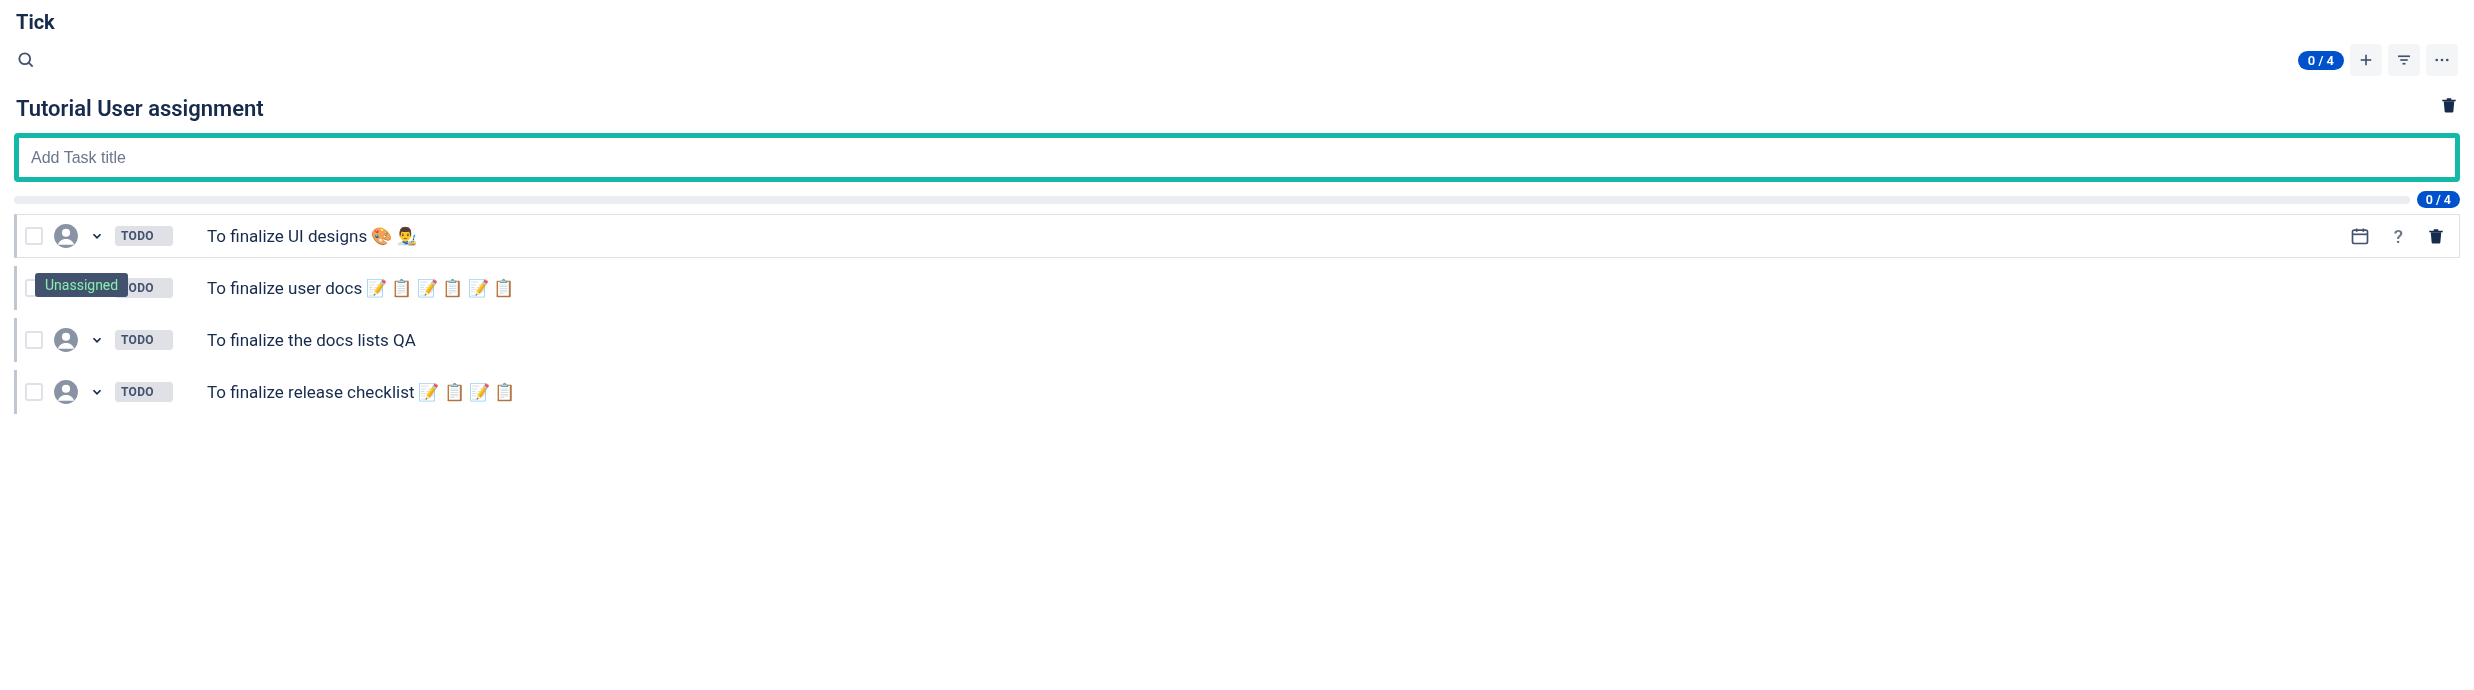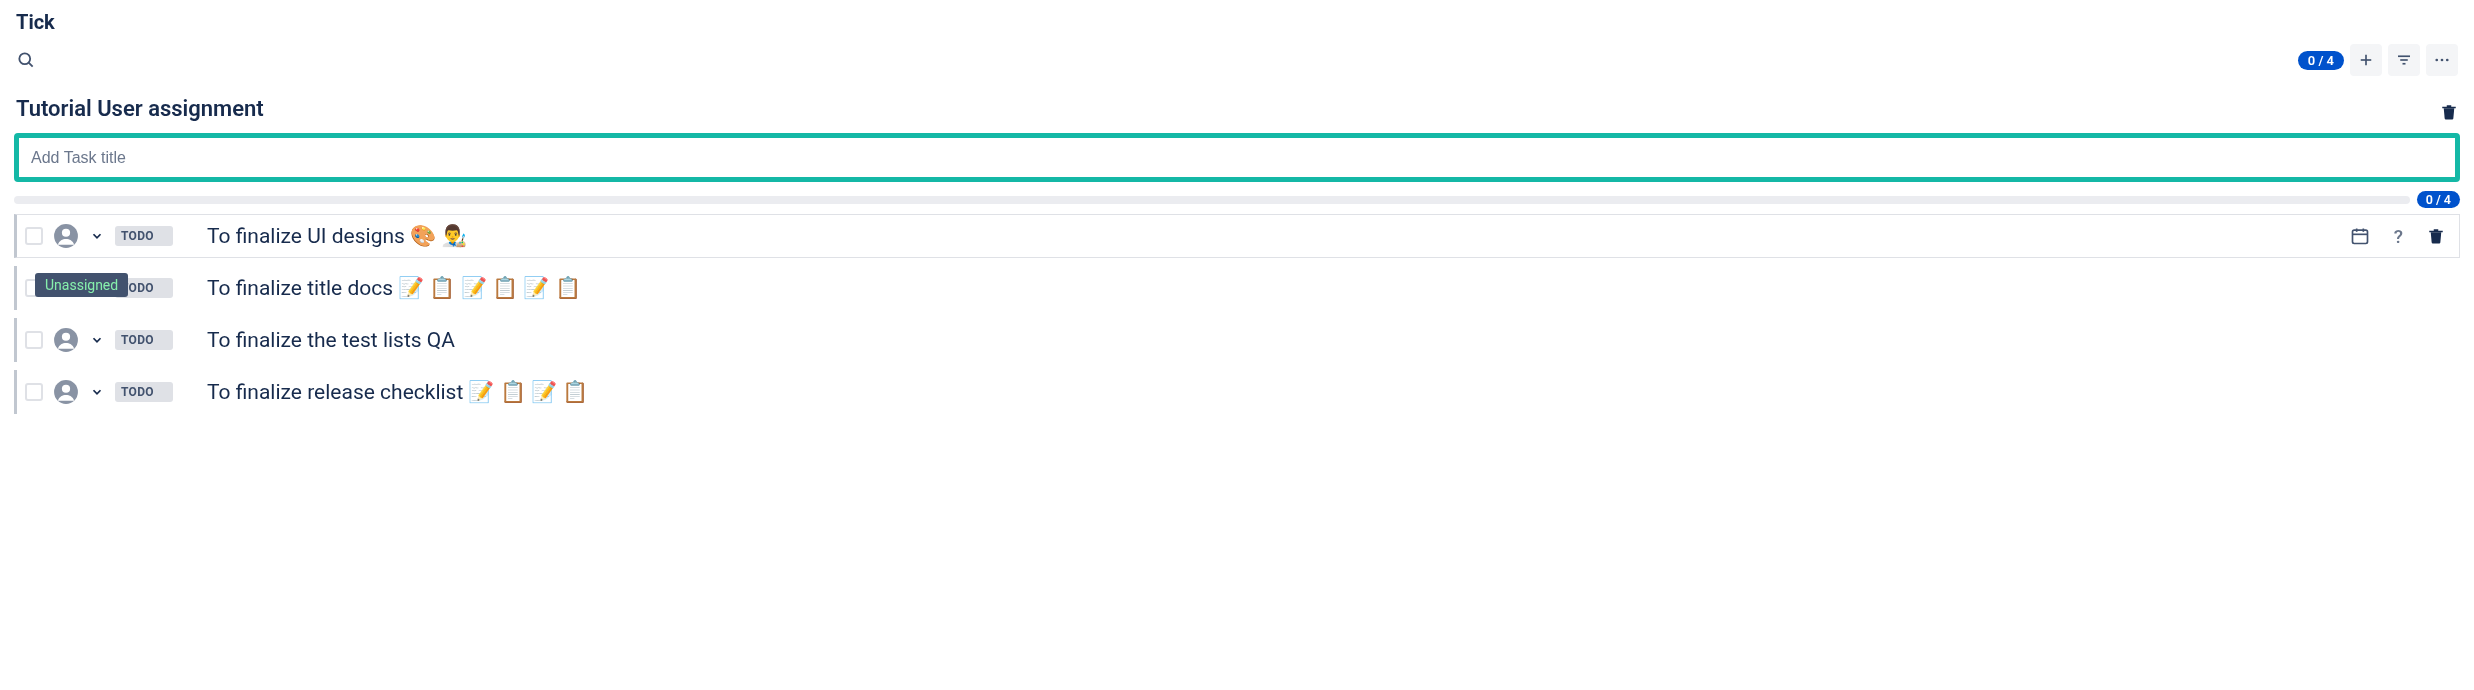--- a/index.html
+++ b/index.html
@@ -39,21 +39,21 @@
     display: flex; align-items: center; justify-content: center;
     background: #F4F5F7;
     border-radius: 4px;
     cursor: pointer;
     color: #42526E;
   }
 
   .section-header {
     display: flex;
     justify-content: space-between;
-    align-items: flex-end;
+    align-items: flex-start;
     margin-bottom: 12px;
     padding: 0 2px;
   }
   .section-title {
     font-weight: 600;
     font-size: 22px;
     color: #172B4D;
   }
   .trash-btn { cursor: pointer; color: #172B4D; }
 
@@ -138,21 +138,21 @@
     font-weight: 700;
     padding: 3px 6px;
     border-radius: 3px;
     letter-spacing: 0.3px;
     width: 58px;
     text-align: left;
     flex-shrink: 0;
     cursor: pointer;
   }
   .task-title {
-    font-size: 21px;
+    font-size: 17px;
     color: #172B4D;
     margin-left: 24px;
     flex: 1;
   }
   .row-actions {
     display: flex;
     align-items: center;
     gap: 24px;
     margin-left: auto;
     padding-right: 6px;
@@ -273,39 +273,39 @@
     <svg width="26" height="26" viewBox="0 0 24 24">
         <circle cx="12" cy="12" r="11"></circle>
       </svg>
   </div>
   <div class="chevron" style="visibility:hidden">
     <svg width="14" height="14" viewBox="0 0 24 24">
         <polyline points="6 9 12 15 18 9"></polyline>
       </svg>
   </div>
   <span class="status-pill">TODO</span>
-  <span class="task-title">To finalize title docs 📝 📋 📝 📋 📝 📋</span>
+  <span class="task-title">To finalize user docs 📝 📋 📝 📋 📝 📋</span>
 </div>
 
 <div class="task-row">
   <div class="checkbox"></div>
   <div class="avatar">
     <svg width="26" height="26" viewBox="0 0 24 24" fill="currentColor">
       <circle cx="12" cy="12" r="11" fill="#8993A4"></circle>
       <circle cx="12" cy="9" r="3.8" fill="#fff"></circle>
       <path d="M4.5 20c1.2-3.6 4.3-5.2 7.5-5.2s6.3 1.6 7.5 5.2" fill="#fff"></path>
     </svg>
   </div>
   <div class="chevron">
     <svg width="14" height="14" viewBox="0 0 24 24" fill="none" stroke="currentColor" stroke-width="3">
         <polyline points="6 9 12 15 18 9"></polyline>
       </svg>
   </div>
   <span class="status-pill">TODO</span>
-  <span class="task-title">To finalize the test lists QA</span>
+  <span class="task-title">To finalize the docs lists QA</span>
 </div>
 
 <div class="task-row">
   <div class="checkbox"></div>
   <div class="avatar">
     <svg width="26" height="26" viewBox="0 0 24 24" fill="currentColor">
       <circle cx="12" cy="12" r="11" fill="#8993A4"></circle>
       <circle cx="12" cy="9" r="3.8" fill="#fff"></circle>
       <path d="M4.5 20c1.2-3.6 4.3-5.2 7.5-5.2s6.3 1.6 7.5 5.2" fill="#fff"></path>
     </svg>

